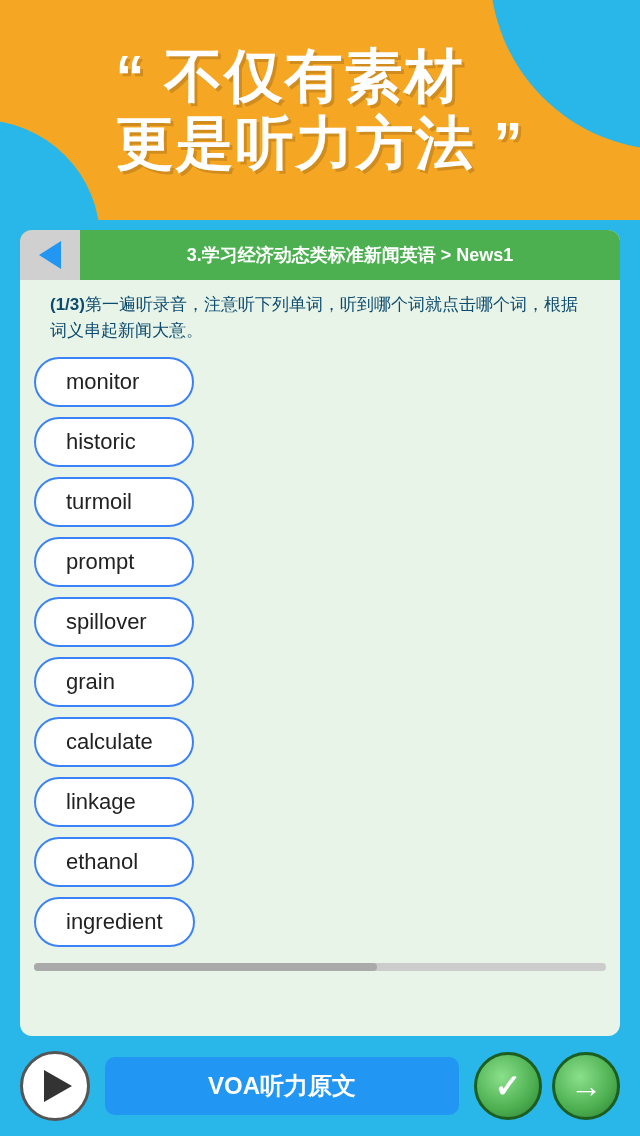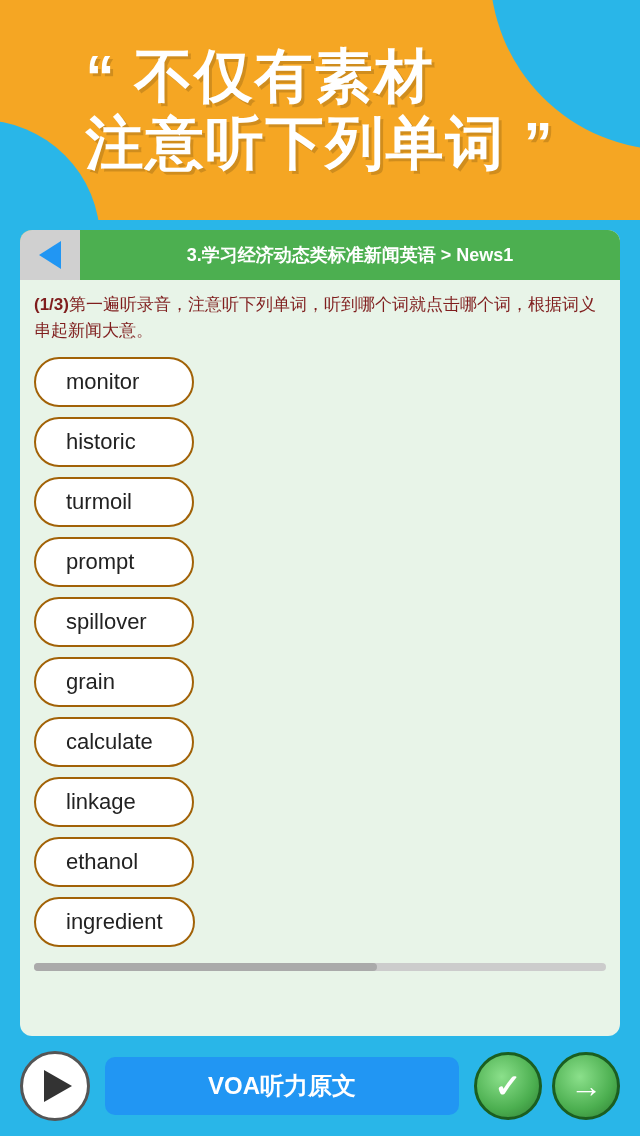--- a/index.html
+++ b/index.html
@@ -104,41 +104,41 @@
       font-weight: bold;
       padding: 0 10px;
       white-space: nowrap;
       overflow: hidden;
       text-overflow: ellipsis;
       text-align: center;
     }
 
     
     .instruction {
-      padding: 12px 14px 8px;
+      padding: 12px 30px 8px;
       font-size: 17px;
-      color: #7f1d1d;
+      color: #0c4a6e;
       line-height: 1.5;
     }
 
     .instruction .round-num {
       font-weight: bold;
     }
 
     
     .word-list {
       padding: 6px 14px;
       overflow-y: auto;
       max-height: 620px;
     }
 
     .word-btn {
       display: inline-block;
       background: white;
-      border: 2px solid #a16207;
+      border: 2px solid #3b82f6;
       border-radius: 28px;
       padding: 10px 30px;
       margin-bottom: 10px;
       font-size: 22px;
       color: #222;
       cursor: pointer;
       min-width: 160px;
     }
 
     
@@ -270,21 +270,21 @@
       background: #aaa;
       border-radius: 4px;
     }
   </style>
 </head>
 <body>
 
 <div class="top-banner">
   <div class="banner-text">
     <span>“</span>&nbsp;<span>不仅有素材</span><br>
-    <span>注意听下列单词</span>&nbsp;<span>”</span>
+    <span>更是听力方法</span>&nbsp;<span>”</span>
   </div>
 </div>
 
 <div class="main-content">
 
   <div class="nav-bar">
     <div class="back-btn">
       <div class="back-arrow"></div>
     </div>
     <div class="nav-title">3.学习经济动态类标准新闻英语 &gt; News1</div>

